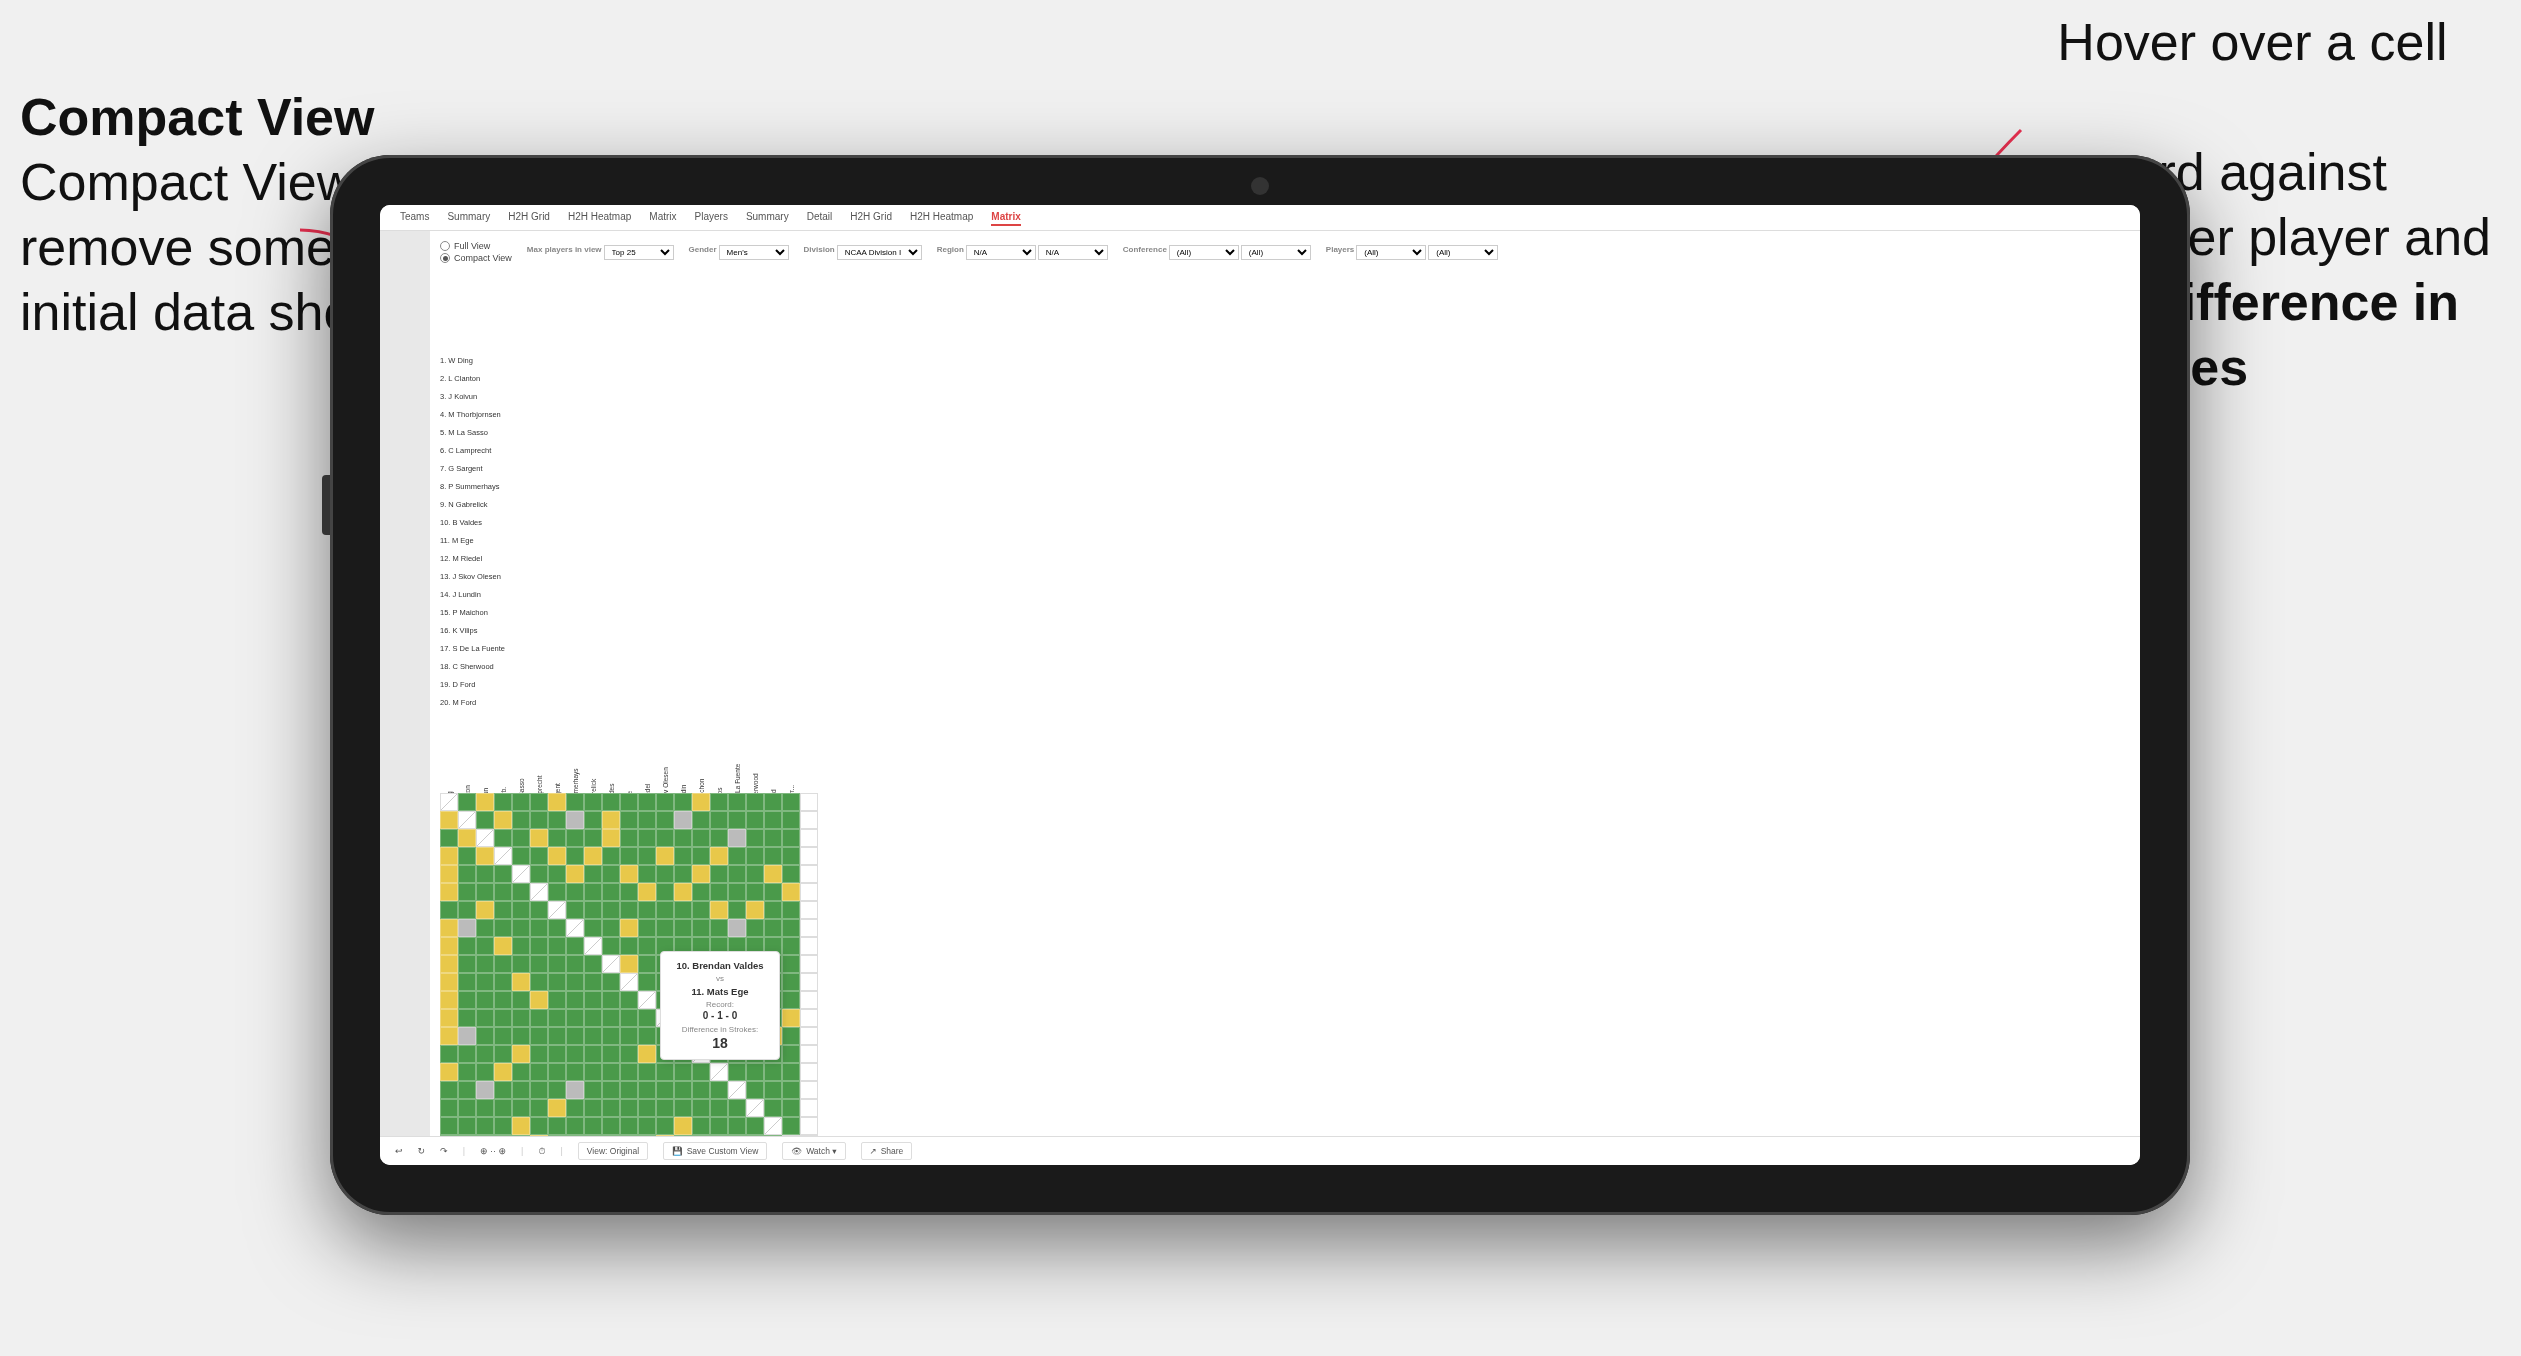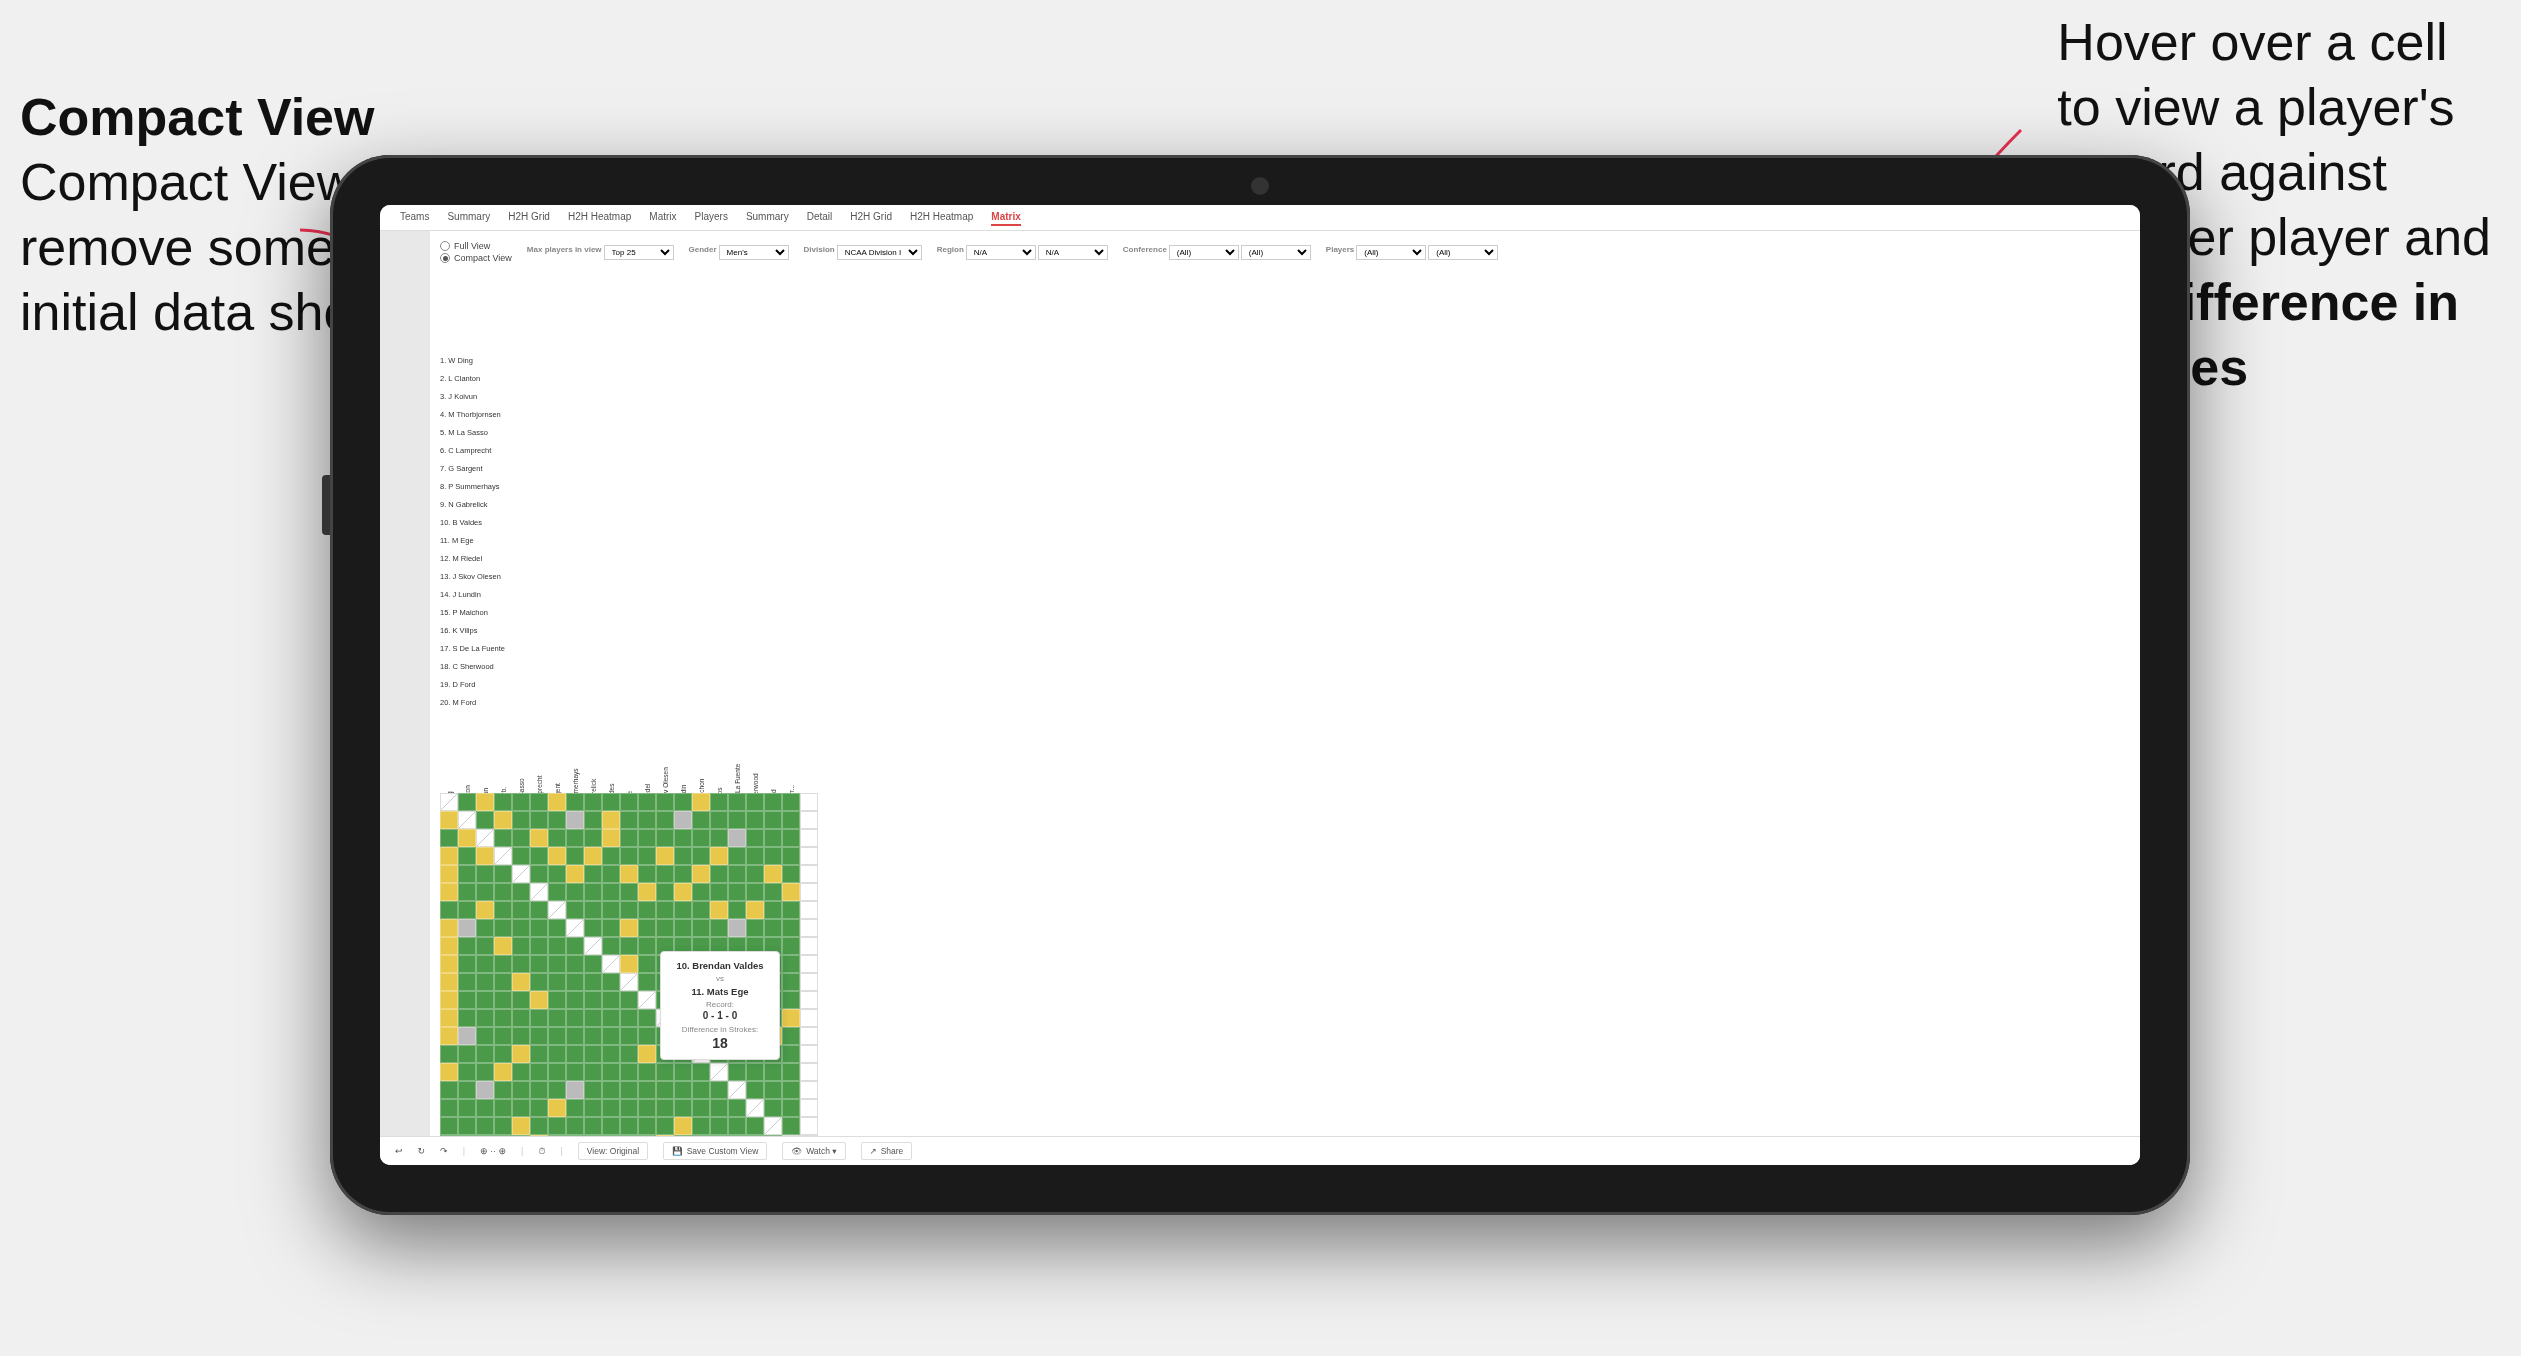--- a/index.html
+++ b/index.html
@@ -407,21 +407,21 @@
   <path d="M 20 20 Q 80 20 150 90" stroke="#e83050" stroke-width="3" fill="none" marker-end="url(#arrowhead-l)"></path>
   <defs>
     <marker id="arrowhead-l" markerWidth="8" markerHeight="8" refX="6" refY="3" orient="auto">
       <path d="M0,0 L0,6 L8,3 z" fill="#e83050"></path>
     </marker>
   </defs>
 </svg>
 
 <div class="annotation-right">
   <span>Hover over a cell</span><br>
-  <span>to view a player's</span><br>
+  <br>
   <span>record against</span><br>
   <span>another player and</span><br>
   <span>the </span><strong>Difference in<br>Strokes</strong>
 </div>
 
 <svg class="arrow-right" viewBox="0 0 280 260" fill="none" xmlns="http://www.w3.org/2000/svg">
   <path d="M 260 20 Q 200 80 100 210" stroke="#e83050" stroke-width="3" fill="none" marker-end="url(#arrowhead-r)"></path>
   <defs>
     <marker id="arrowhead-r" markerWidth="8" markerHeight="8" refX="6" refY="3" orient="auto">
       <path d="M0,0 L0,6 L8,3 z" fill="#e83050"></path>

